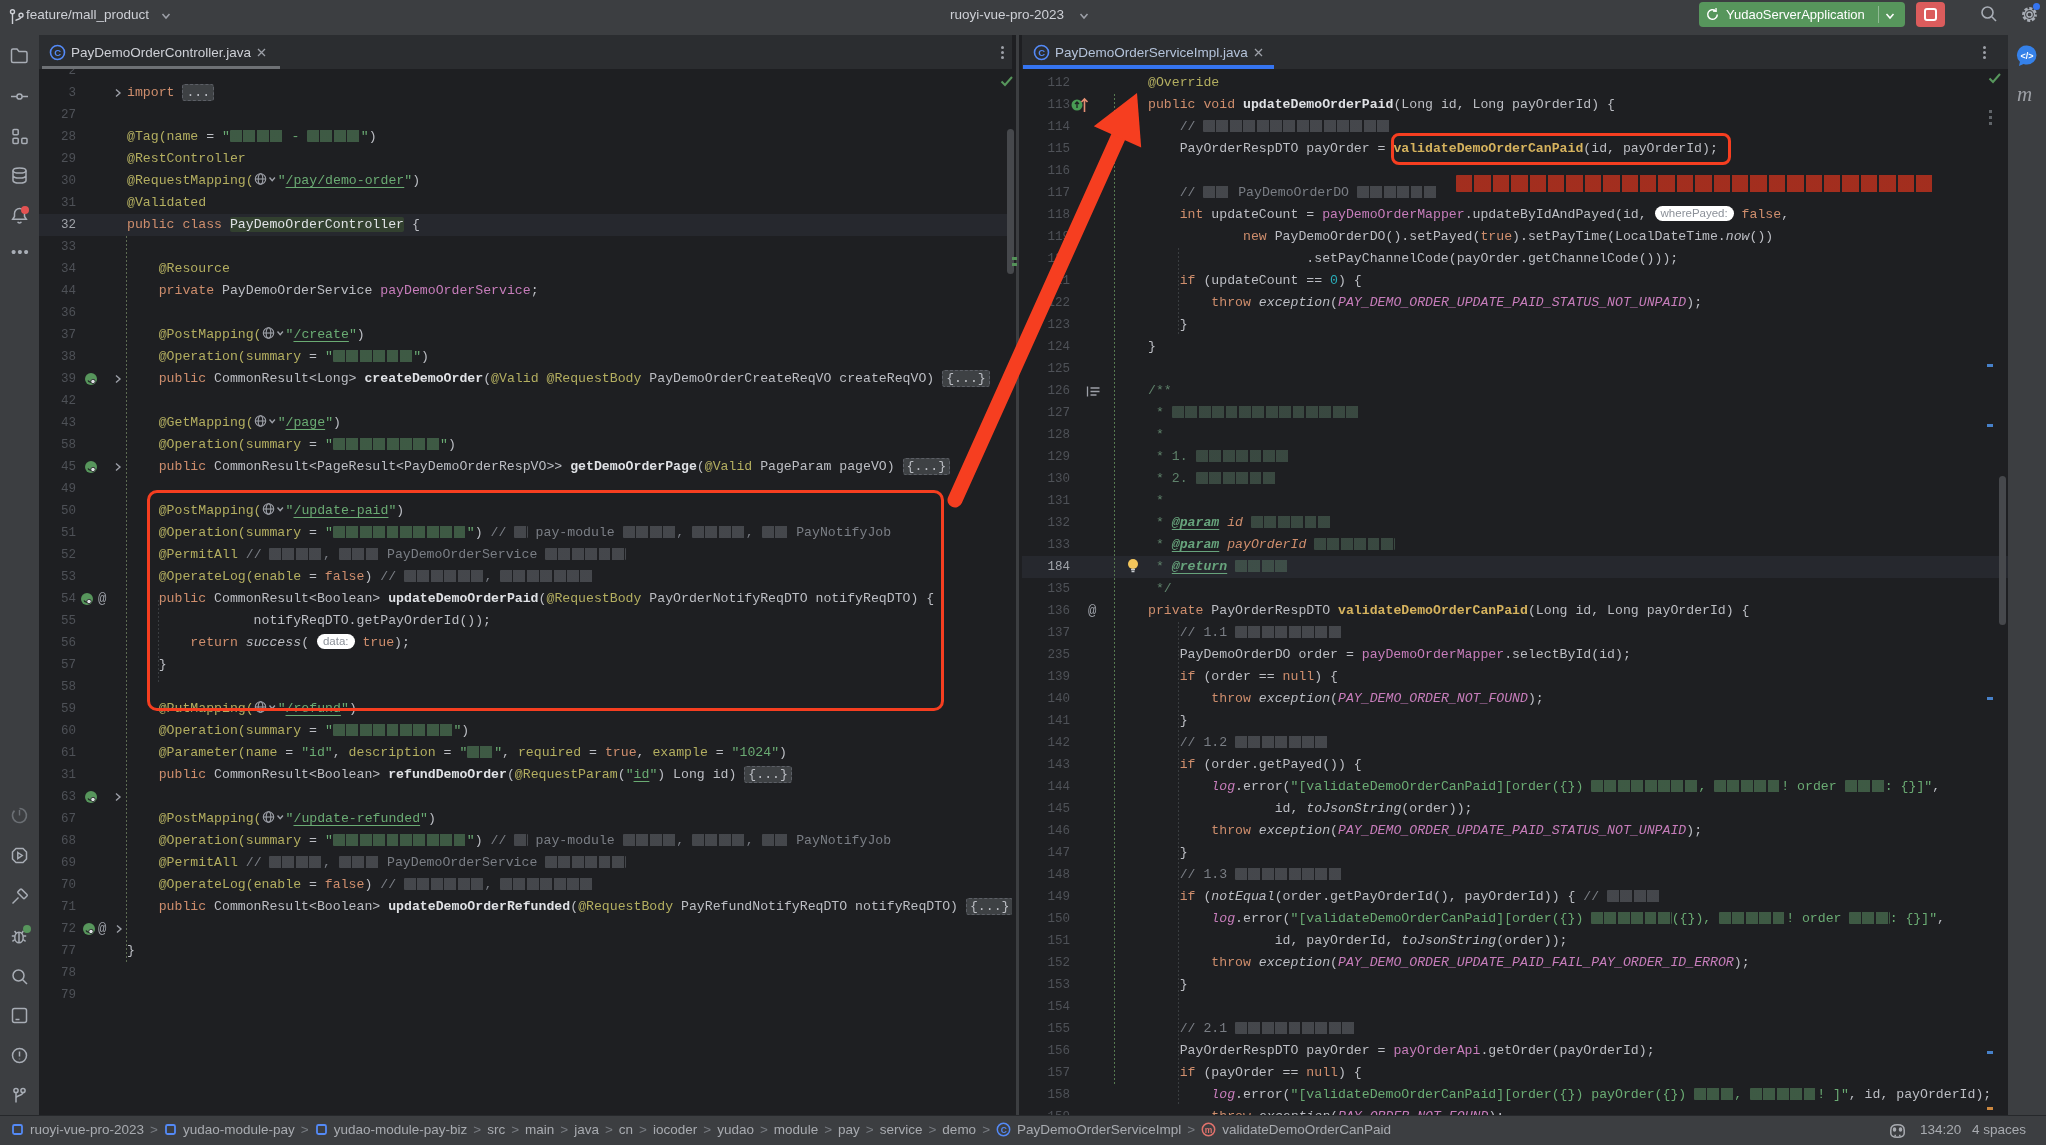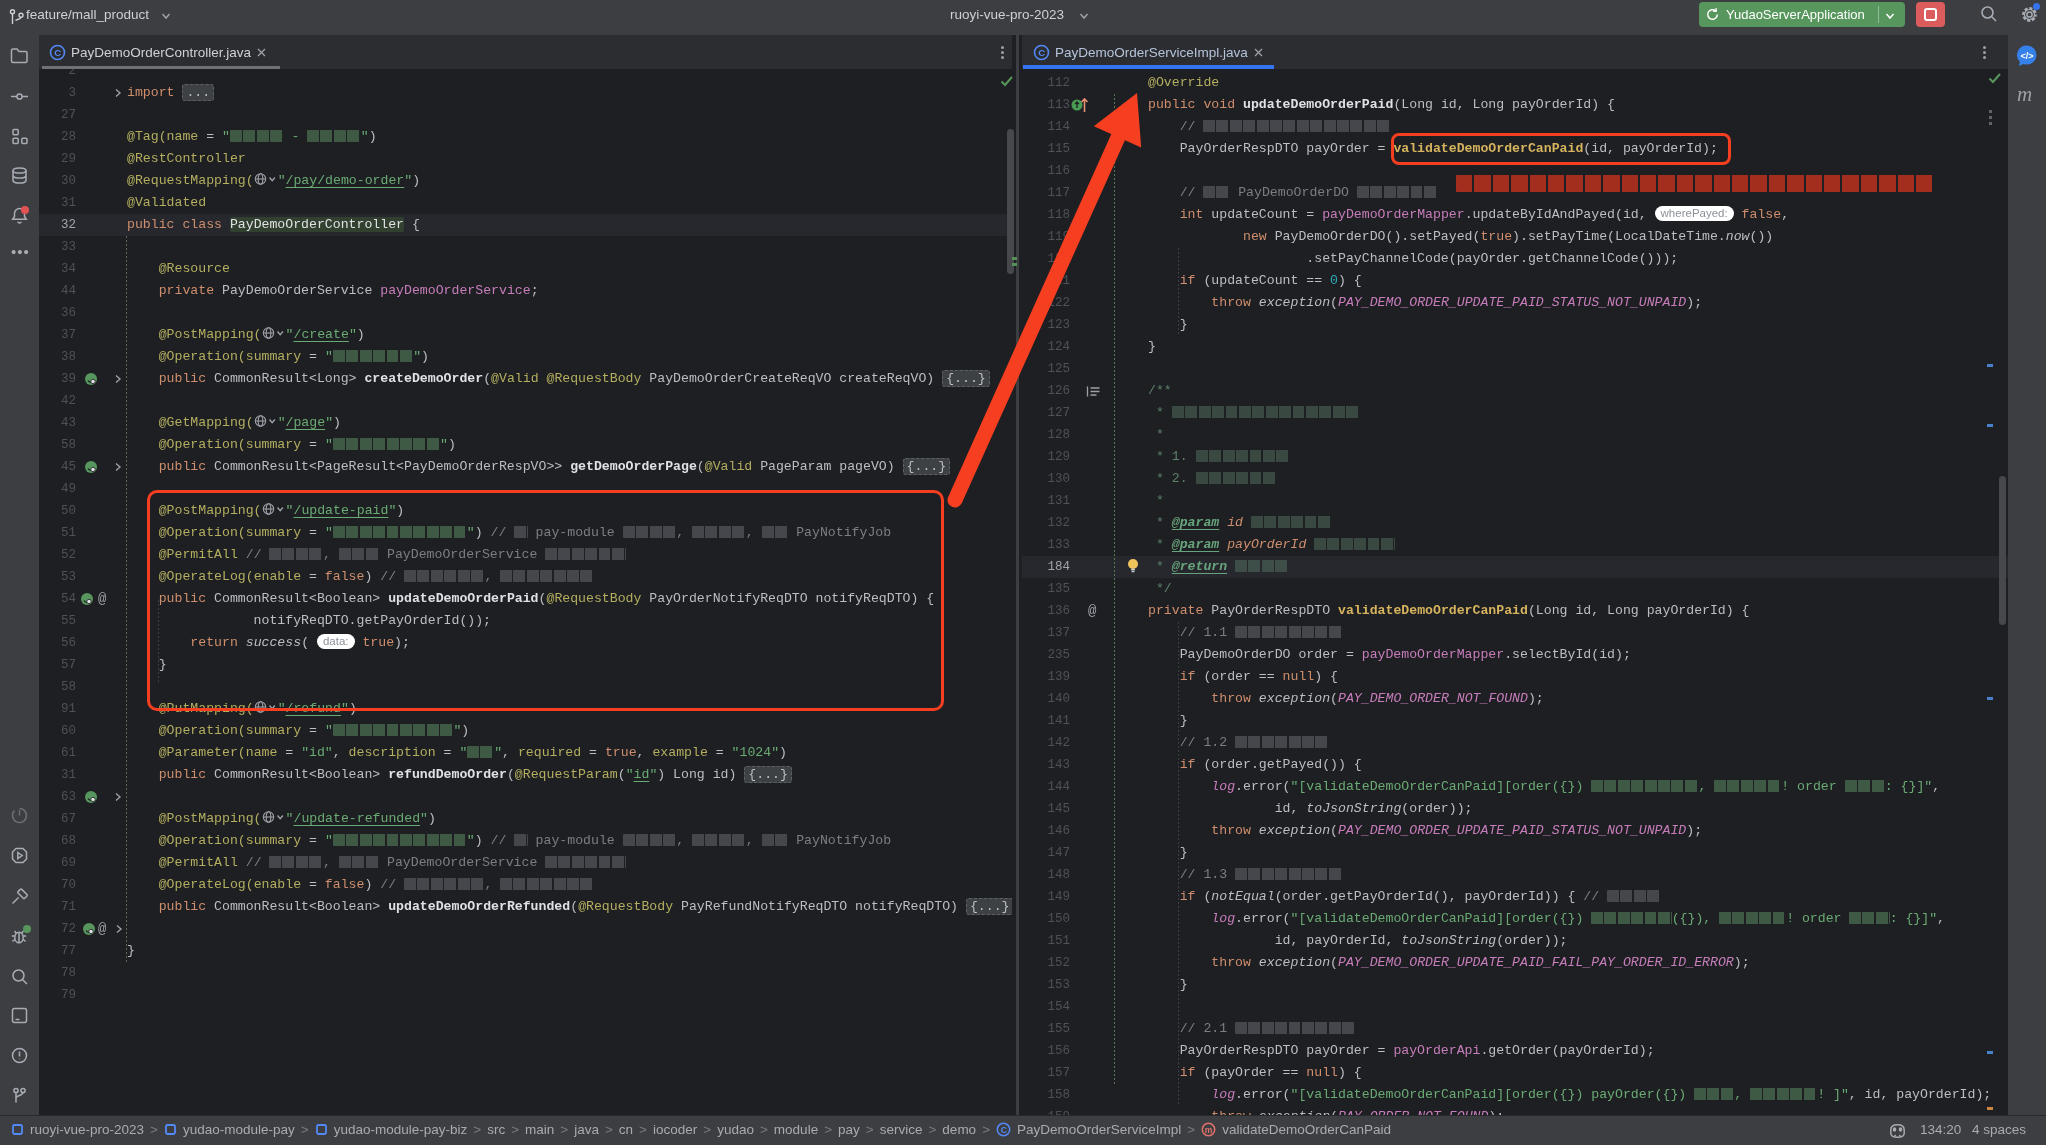--- a/index.html
+++ b/index.html
@@ -189,21 +189,21 @@
 <div style="">49</div>
 <div style="">50</div>
 <div style="">51</div>
 <div style="">52</div>
 <div style="">53</div>
 <div style="">54</div>
 <div style="">55</div>
 <div style="">56</div>
 <div style="">57</div>
 <div style="">58</div>
-<div style="">91</div>
+<div style="">59</div>
 <div style="">60</div>
 <div style="">61</div>
 <div style="">31</div>
 <div style="">63</div>
 <div style="">67</div>
 <div style="">68</div>
 <div style="">69</div>
 <div style="">70</div>
 <div style="">71</div>
 <div style="">72</div>

